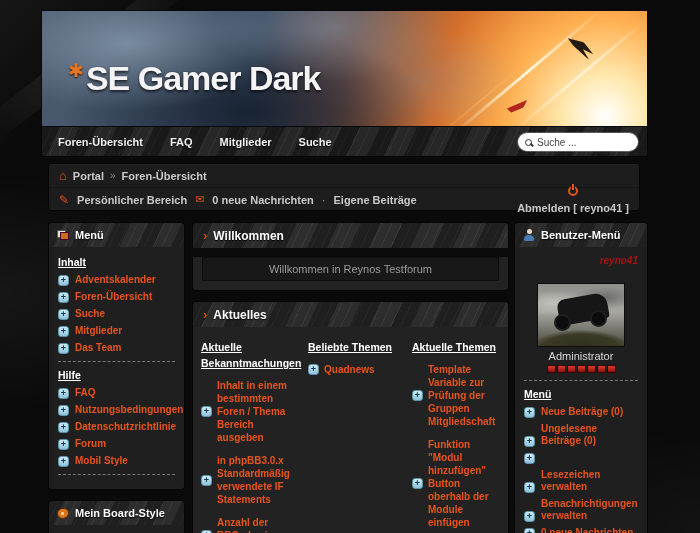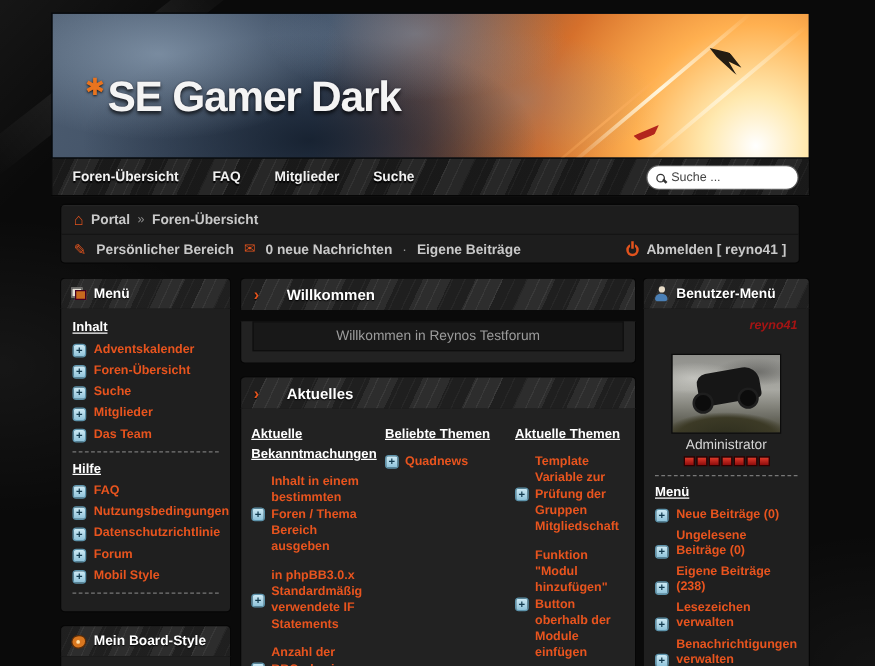--- a/index.html
+++ b/index.html
@@ -71,21 +71,21 @@
   .links-row { height:23px; display:flex; align-items:center; gap:8px; padding:0 10px; }
   .crumb-text, .bar-link { color:#c9c9c9; font-size:11px; font-weight:bold; }
   .crumb-sep { color:#8a8a8a; font-size:10px; }
   .home-icon { color:#e2531d; font-size:13px; line-height:13px; }
   .home-icon::before { content:"⌂"; }
   .pencil-icon { color:#e2531d; font-size:12px; line-height:12px; }
   .pencil-icon::before { content:"✎"; }
   .mail-icon { color:#e2531d; font-size:11px; line-height:11px; }
   .mail-icon::before { content:"✉"; }
   .dot-sep { color:#9a9a9a; font-size:11px; }
-  .right-group { margin-left:auto; display:flex; align-items:center; gap:6px; }
+  .right-group { margin-left:auto; display:flex; align-items:center; gap:6px;flex-direction:column; }
   .power-icon { width:10px; height:10px; border:2px solid #e2531d; border-radius:50%; position:relative; flex:none; }
   .power-icon::after { content:""; position:absolute; left:50%; top:-4px; transform:translateX(-50%);
     width:2px; height:6px; background:#e2531d; box-shadow:0 0 0 1px #1d1d1d; }
 
   
   .box { margin-bottom:10px; }
   .box-header { height:25px; display:flex; align-items:center; gap:6px; padding:0 8px;
     border:1px solid #060606; border-bottom:none; border-radius:4px 4px 0 0;
     color:#fff; font-size:11px; font-weight:bold; text-shadow:0 1px 1px #000;
     background:
@@ -113,21 +113,21 @@
   .menu-window-icon::before { content:""; position:absolute; left:0; top:0; width:7px; height:6px; background:#e8e4da; border:1px solid #555; }
   .menu-window-icon::after  { content:""; position:absolute; right:0; bottom:0; width:7px; height:6px; background:#c96a1e; border:1px solid #402; }
   .palette-icon { width:12px; height:11px; flex:none; background:#d9771f; border-radius:50% 45% 55% 50%;
     position:relative; border:1px solid #5a2c08; }
   .palette-icon::after { content:""; position:absolute; left:3px; top:3px; width:3px; height:3px; border-radius:50%; background:#ffe0a8; }
   .person-icon { position:relative; width:12px; height:12px; flex:none; }
   .person-icon::before { content:""; position:absolute; left:3.5px; top:0; width:5px; height:5px; border-radius:50%; background:#e8dcc8; }
   .person-icon::after { content:""; position:absolute; left:1px; bottom:0; width:10px; height:6px; border-radius:5px 5px 2px 2px; background:#4a7fb5; }
 
   
-  .section-header { height:26px; display:flex; align-items:center; gap:22px; padding:0 10px;
+  .section-header { height:26px; display:flex; align-items:center; gap:6px; padding:0 10px;
     border:1px solid #060606; border-bottom:none; border-radius:4px 4px 0 0;
     color:#fff; font-size:12px; font-weight:bold; text-shadow:0 1px 1px #000;
     background:
       repeating-linear-gradient(115deg, rgba(0,0,0,0.32) 0 18px, transparent 18px 38px),
       repeating-linear-gradient(115deg, rgba(255,255,255,0.06) 0 1px, transparent 1px 9px),
       #2d2d2d; text-align: right; }
   .section-arrow-icon { color:#e2531d; font-size:13px; font-weight:bold; line-height:13px; }
   .section-arrow-icon::before { content:"›"; }
   .section-body { background:#222222; border:1px solid #060606; border-top:none; border-radius:0 0 4px 4px; }
   .welcome-inner { margin:9px; background:#181818; border:1px solid #0e0e0e; padding:5px 4px;
@@ -360,21 +360,20 @@
         <div class="menu-item">
           <span class="bullet-plus-icon"></span>
           <span class="olink">Neue Beiträge (0)</span>
         </div>
         <div class="menu-item">
           <span class="bullet-plus-icon"></span>
           <span class="olink">Ungelesene Beiträge (0)</span>
         </div>
         <div class="menu-item">
           <span class="bullet-plus-icon"></span>
-          <span class="olink">Eigene Beiträge (238)</span>
         </div>
         <div class="menu-item">
           <span class="bullet-plus-icon"></span>
           <span class="olink">Lesezeichen verwalten</span>
         </div>
         <div class="menu-item">
           <span class="bullet-plus-icon"></span>
           <span class="olink">Benachrichtigungen verwalten</span>
         </div>
         <div class="menu-item">

